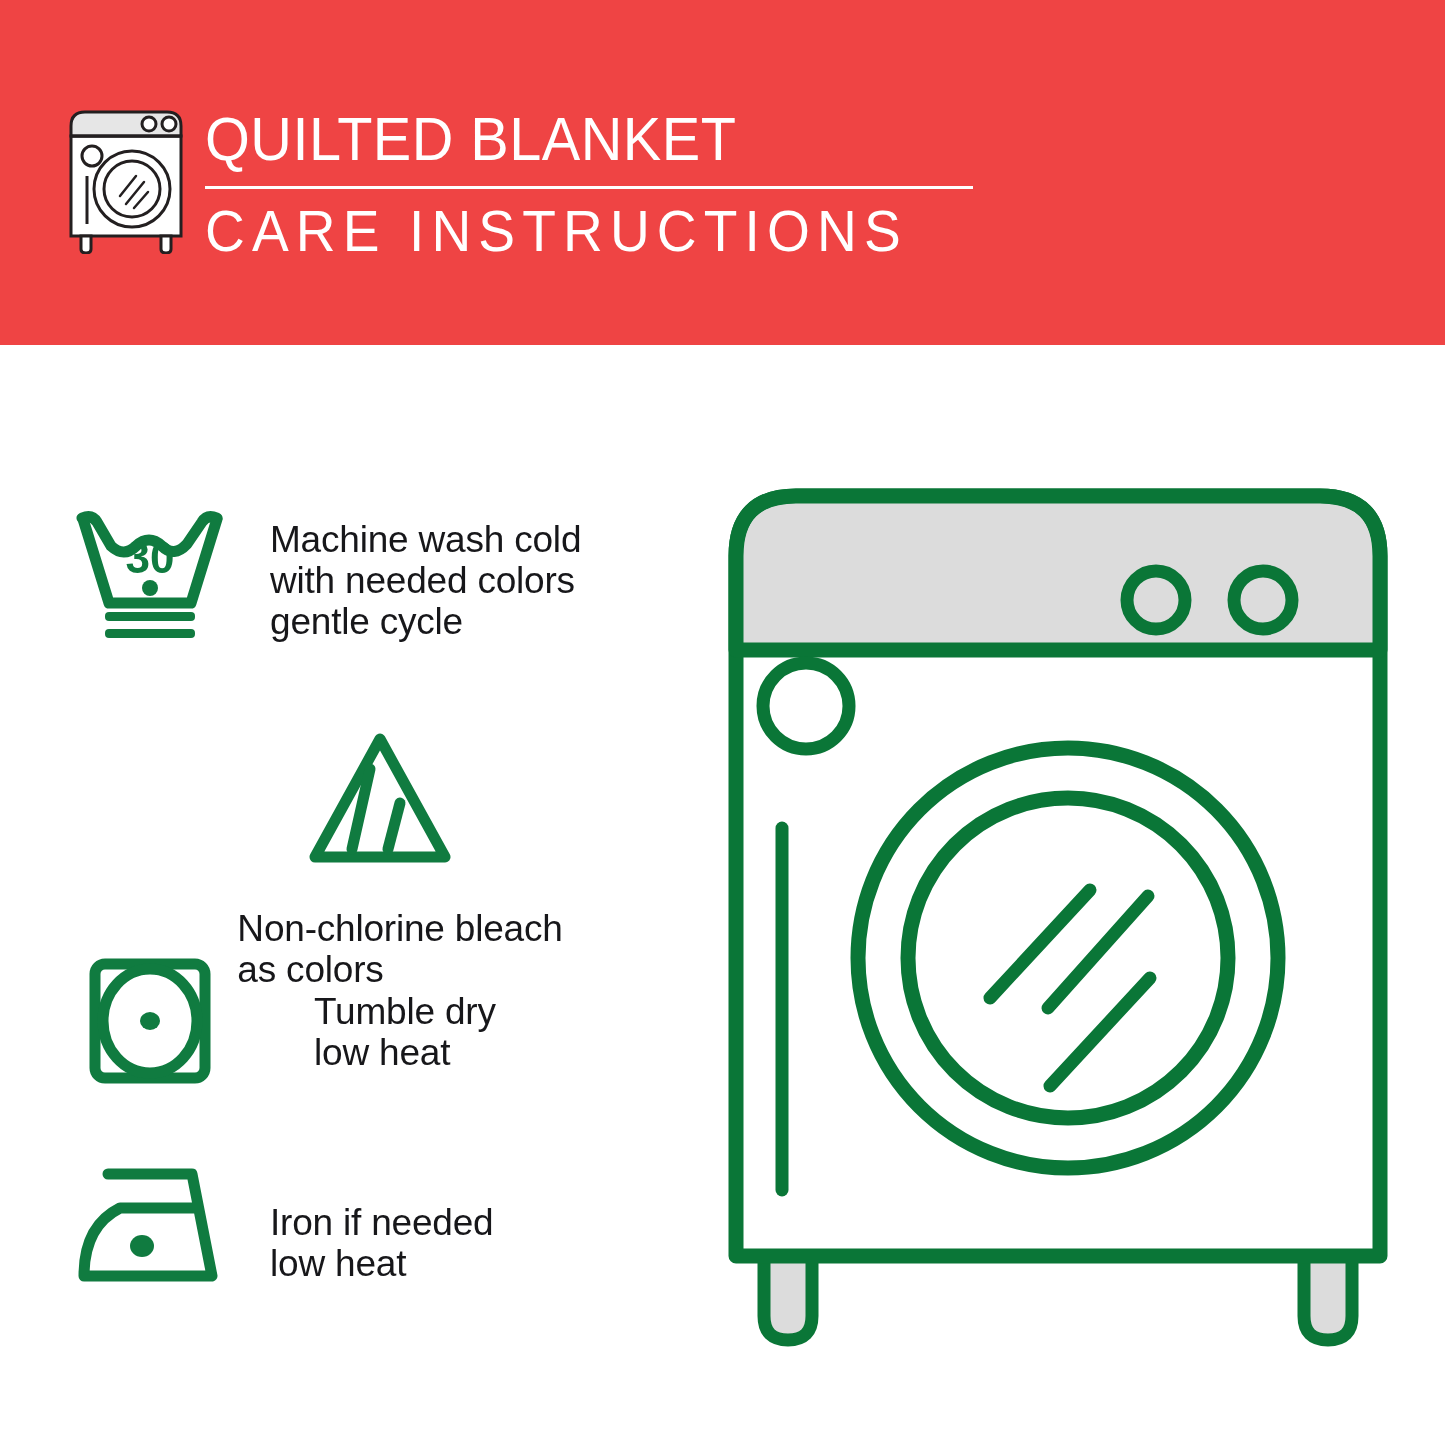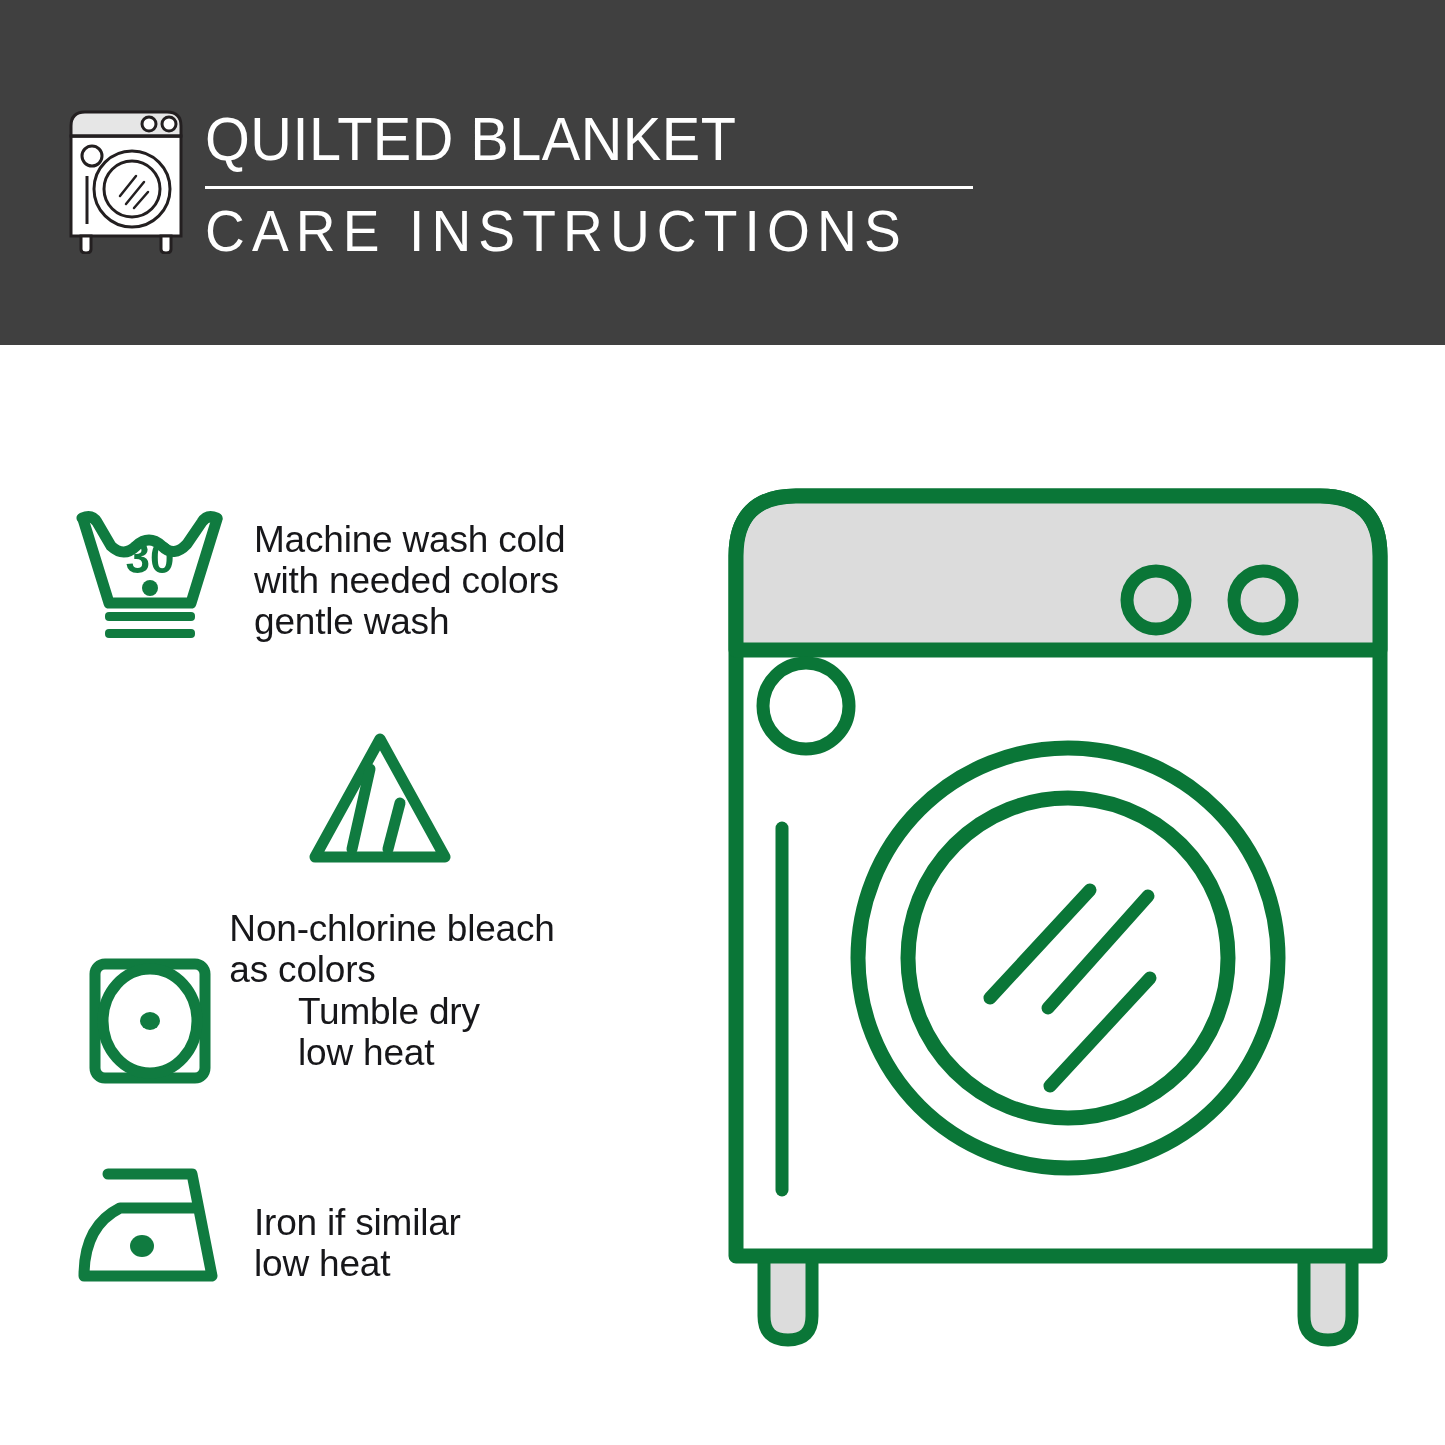--- a/index.html
+++ b/index.html
@@ -18,21 +18,21 @@
     overflow: hidden;
   }
 
   
   #header-band {
     position: absolute;
     left: 0;
     top: 0;
     width: 1445px;
     height: 345px;
-    background: #404040;
+    background: #ef4444;
   }
   #header-logo {
     position: absolute;
     left: 62px;
     top: 104px;
     width: 128px;
     height: 150px;
   }
   #header-text {
     position: absolute;
@@ -76,21 +76,21 @@
     left: 70px;
     width: 620px;
     display: flex;
     align-items: center;
   }
   .care-icon {
     width: 160px;
     flex: 0 0 160px;
   }
   .care-text {
-    margin-left: 24px;
+    margin-left: 40px;
     font-family: "Liberation Sans", sans-serif;
     font-size: 37px;
     line-height: 41px;
     color: #17171a;
     letter-spacing: -0.2px;
     padding-top: 4px;
   }
   .care-text .line { display: block; white-space: nowrap; }
 
   #row-wash   { top: 500px; }
@@ -154,21 +154,21 @@
       <path d="M12 18 Q22 14 27 22 L41 46 Q54 58 66 46 Q79 34 92 46 Q104 58 117 44 L132 22 Q137 14 147 18" fill="none" stroke="#107b40" stroke-width="11" stroke-linecap="round" stroke-linejoin="round"></path>
       <path d="M13 19 L39 103 L121 103 L147 19" fill="none" stroke="#107b40" stroke-width="11" stroke-linecap="round" stroke-linejoin="round"></path>
       <text x="80" y="73" font-family="Liberation Sans, sans-serif" font-size="44" font-weight="bold" fill="#107b40" text-anchor="middle">30</text>
       <circle cx="80" cy="88" r="8" fill="#107b40"></circle>
       <rect x="35" y="112" width="90" height="9" rx="4" fill="#107b40"></rect>
       <rect x="35" y="129" width="90" height="9" rx="4" fill="#107b40"></rect>
     </svg>
     <div class="care-text">
       <span class="line">Machine wash cold</span>
       <span class="line">with needed colors</span>
-      <span class="line">gentle wash</span>
+      <span class="line">gentle cycle</span>
     </div>
   </div>
 
   <div class="care-row" id="row-bleach">
     <svg class="care-icon" viewBox="0 0 160 150">
       <path d="M80 12 L145 130 L15 130 Z" fill="none" stroke="#107b40" stroke-width="11" stroke-linejoin="round"></path>
       <line x1="70" y1="42" x2="52" y2="122" stroke="#107b40" stroke-width="11" stroke-linecap="round"></line>
       <line x1="100" y1="76" x2="88" y2="122" stroke="#107b40" stroke-width="11" stroke-linecap="round"></line>
     </svg>
     <div class="care-text">
@@ -188,21 +188,21 @@
       <span class="line">low heat</span>
     </div>
   </div>
 
   <div class="care-row" id="row-iron">
     <svg class="care-icon" viewBox="0 0 160 150">
       <path d="M38 22 L122 22 L142 124 L14 124 Q14 74 50 56 L128 56" fill="none" stroke="#107b40" stroke-width="11" stroke-linecap="round" stroke-linejoin="round"></path>
       <ellipse cx="72" cy="94" rx="12" ry="11" fill="#107b40"></ellipse>
     </svg>
     <div class="care-text">
-      <span class="line">Iron if similar</span>
+      <span class="line">Iron if needed</span>
       <span class="line">low heat</span>
     </div>
   </div>
 
   <svg id="washer-illustration" viewBox="0 0 680 880">
 
     <path d="M46 768 L46 838 Q46 862 70 862 Q94 862 94 838 L94 768 Z" fill="#dcdcdc" stroke="#0a7637" stroke-width="13" stroke-linejoin="round"></path>
     <path d="M586 768 L586 838 Q586 862 610 862 Q634 862 634 838 L634 768 Z" fill="#dcdcdc" stroke="#0a7637" stroke-width="13" stroke-linejoin="round"></path>
 
     <path d="M18 78 Q18 18 78 18 L602 18 Q662 18 662 78 L662 778 L18 778 Z" fill="#ffffff" stroke="#0a7637" stroke-width="15" stroke-linejoin="round"></path>

